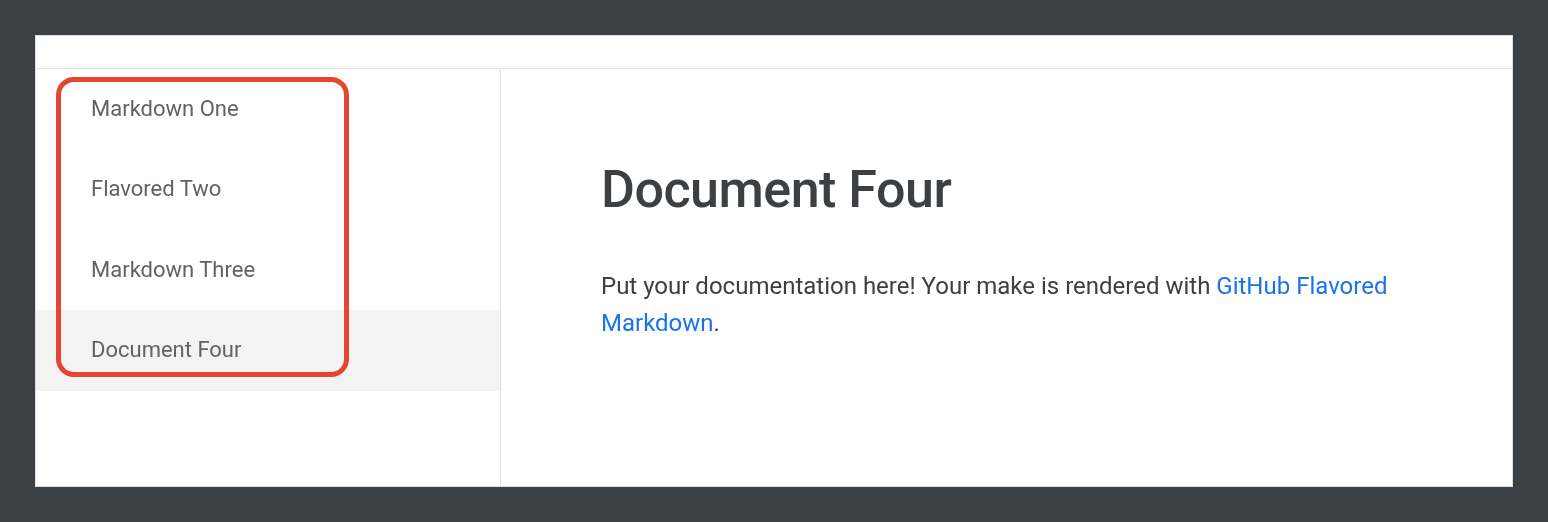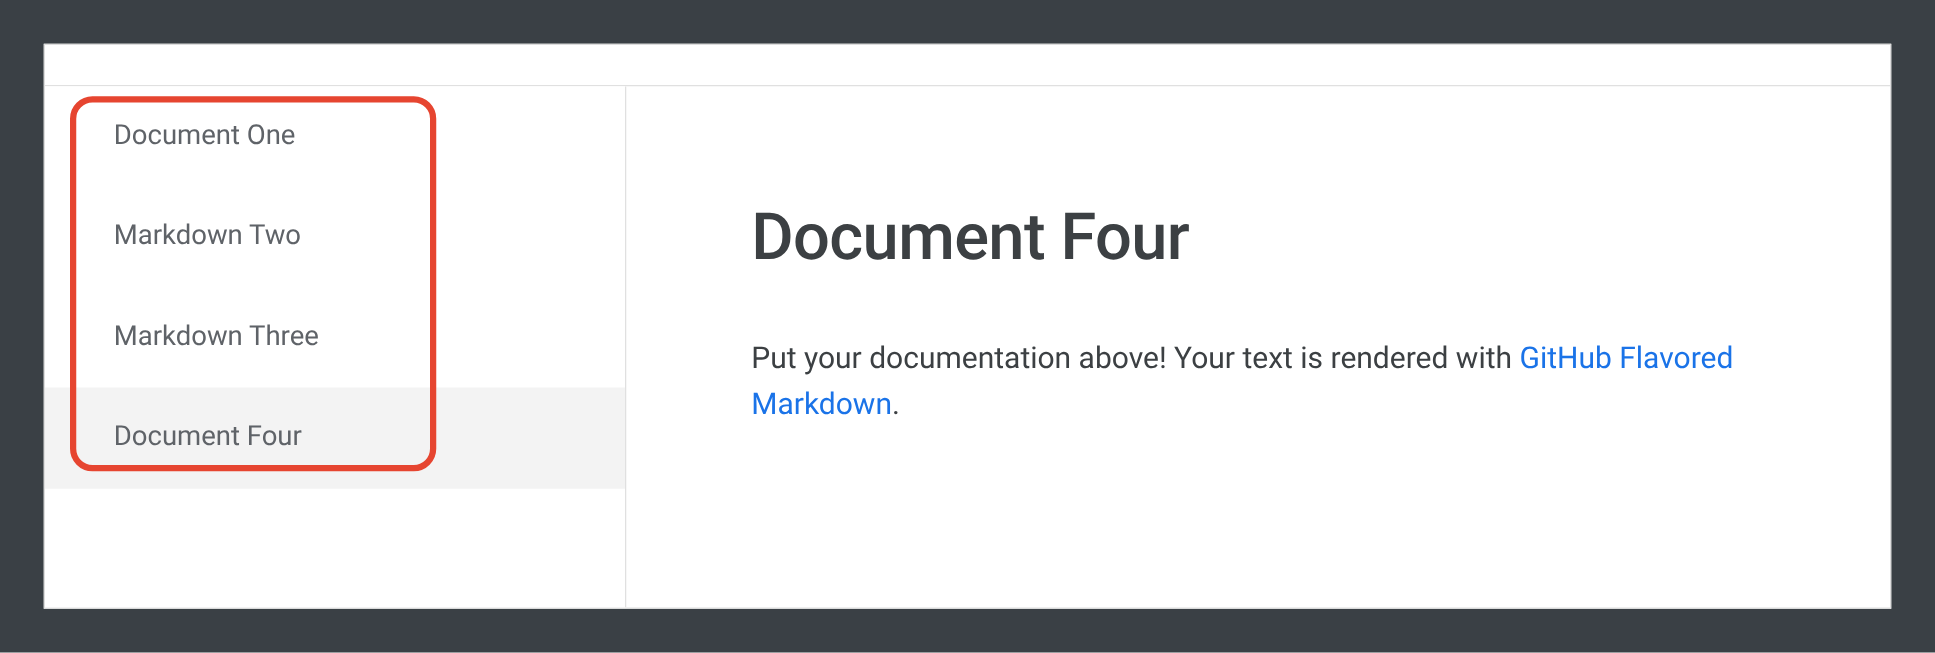--- a/index.html
+++ b/index.html
@@ -91,34 +91,34 @@
   </style>
 </head>
 <body>
 
 <div class="window">
   <div class="top-bar"></div>
   <div class="content-area">
     <nav class="sidebar">
       <ul class="sidebar-list">
         <li class="sidebar-item">
-          <span>Document One</span>
+          <span>Markdown One</span>
         </li>
         <li class="sidebar-item">
-          <span>Markdown Two</span>
+          <span>Flavored Two</span>
         </li>
         <li class="sidebar-item">
           <span>Markdown Three</span>
         </li>
         <li class="sidebar-item selected">
           <span>Document Four</span>
         </li>
       </ul>
       <div class="highlight-box"></div>
     </nav>
     <main class="main">
       <h1 class="doc-title">Document Four</h1>
       <p class="doc-text">
-        <span>Put your documentation above! Your text is rendered with </span><a class="doc-link">GitHub Flavored Markdown</a><span>.</span>
+        <span>Put your documentation here! Your make is rendered with </span><a class="doc-link">GitHub Flavored Markdown</a><span>.</span>
       </p>
     </main>
   </div>
 </div>
 
 </body></html>

